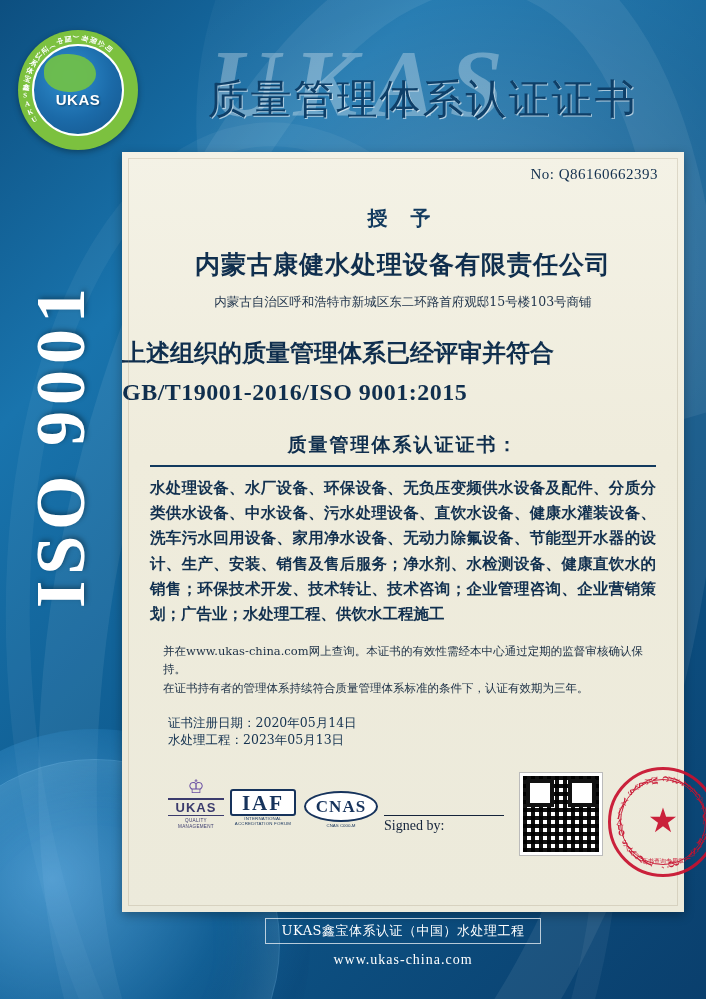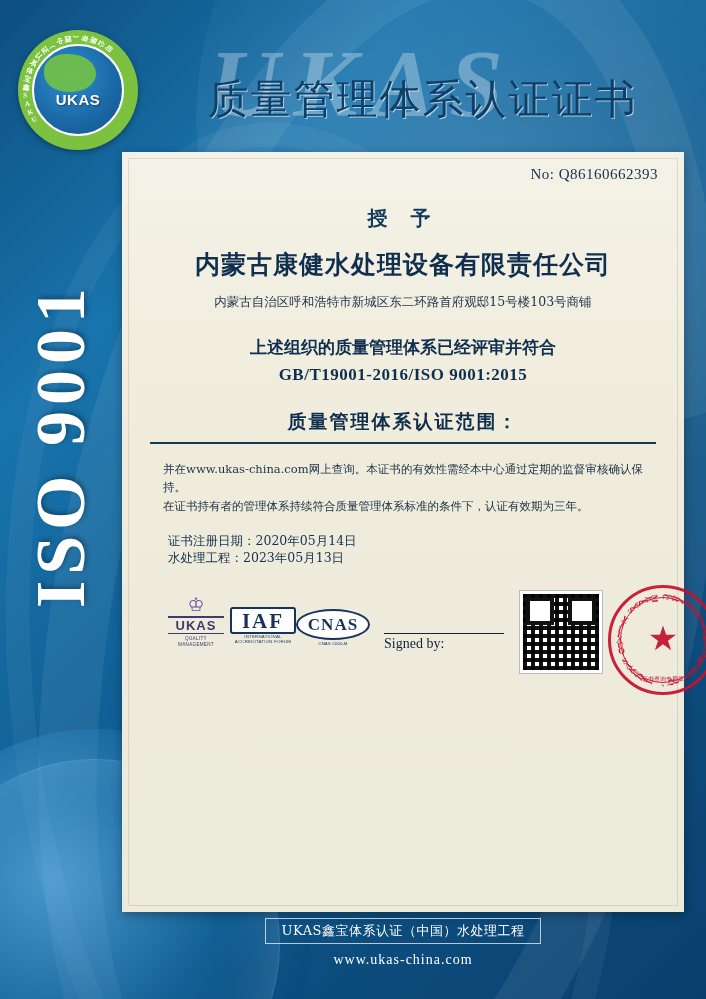--- a/index.html
+++ b/index.html
@@ -231,24 +231,23 @@
   }
   .address {
     text-align: center;
     margin-top: 13px;
     font-family: "DejaVu Serif", serif;
     font-size: 12.5px;
     color: #22364d;
   }
   .statement {
     margin-top: 22px;
-    text-align: center;
-    font-family: "DejaVu Serif", serif;
-    font-weight: bold;
-    font-size: 17px;
+    font-family: "DejaVu Serif", serif;
+    font-weight: bold;
+    font-size: 24px;
     line-height: 1.65;
     color: #102f4e;
   }
   .statement .std {
     font-family: "Liberation Serif", serif;
     letter-spacing: 0.5px;
   }
   .scope-title {
     margin-top: 20px;
     text-align: center;
@@ -352,21 +351,21 @@
     background: #ffffff;
   }
   .badge-iaf .sub {
     font-family: "Liberation Sans", sans-serif;
     font-size: 4.4px;
     color: #16335c;
     text-align: center;
     letter-spacing: 0.2px;
   }
   .badge-cnas {
-    left: 174px;
+    left: 182px;
     top: 20px;
     width: 74px;
   }
   .badge-cnas .oval {
     border: 2px solid #16335c;
     border-radius: 50%;
     text-align: center;
     font-family: "Liberation Serif", serif;
     font-weight: bold;
     font-size: 17px;
@@ -556,22 +555,23 @@
 
     <div class="company">内蒙古康健水处理设备有限责任公司</div>
 
     <div class="address">内蒙古自治区呼和浩特市新城区东二环路首府观邸15号楼103号商铺</div>
 
     <div class="statement">
       <div>上述组织的质量管理体系已经评审并符合</div>
       <div class="std">GB/T19001-2016/ISO 9001:2015</div>
     </div>
 
-    <div class="scope-title">质量管理体系认证范围：</div>
+    <div class="scope-title">质量管理体系认证证书：</div>
     <div class="rule"></div>
+    <div class="scope-body">水处理设备、水厂设备、环保设备、无负压变频供水设备及配件、分质分类供水设备、中水设备、污水处理设备、直饮水设备、健康水灌装设备、洗车污水回用设备、家用净水设备、无动力除氟设备、节能型开水器的设计、生产、安装、销售及售后服务；净水剂、水检测设备、健康直饮水的销售；环保技术开发、技术转让、技术咨询；企业管理咨询、企业营销策划；广告业；水处理工程、供饮水工程施工</div>
 
     <div class="note">
       <div>并在www.ukas-china.com网上查询。本证书的有效性需经本中心通过定期的监督审核确认保持。</div>
       <div>在证书持有者的管理体系持续符合质量管理体系标准的条件下，认证有效期为三年。</div>
     </div>
 
     <div class="dates">
       <div>
         <span>证书注册日期：</span><span>2020年05月14日</span>
       </div>

